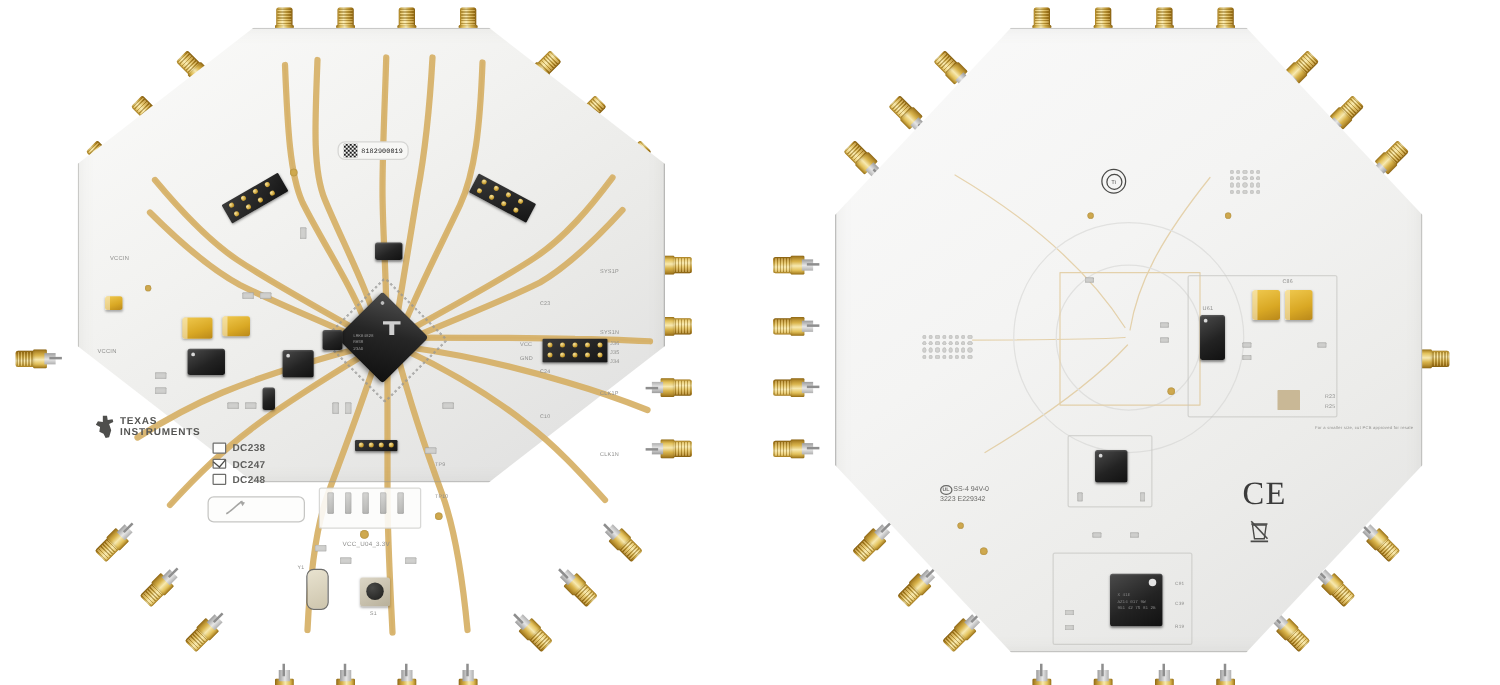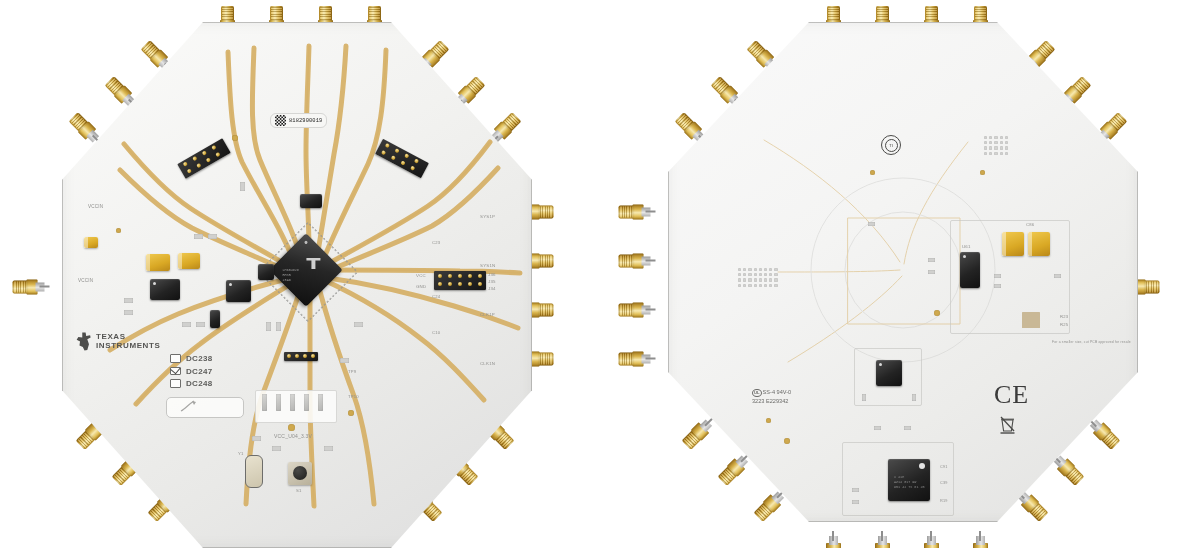--- a/index.html
+++ b/index.html
@@ -116,21 +116,21 @@
   .padgrid{position:absolute;display:grid;gap:2px;}
   .padgrid i{width:3.2px;height:3.2px;border-radius:50%;background:#d4d4d2;box-shadow:inset 0 0 1px #9a9a98;}
 
   .ghost{position:absolute;border:1px solid rgba(196,196,194,.65);border-radius:2px;}
 </style>
 </head>
 <body>
 
 <div id="stage">
 
-  <div class="board" style="left:62px;top:22px;width:470px;height:526px;">
+  <div class="board" style="left:62px;top:22px;width:470px;height:364px;">
 
     <div class="sma" style="left:159px;top:-16px;">
         <div class="barrel"></div>
         <div class="hex"></div>
         <div class="tab"></div>
         <div class="pin"></div>
       </div>
     <div class="sma" style="left:208px;top:-16px;">
         <div class="barrel"></div>
         <div class="hex"></div>

